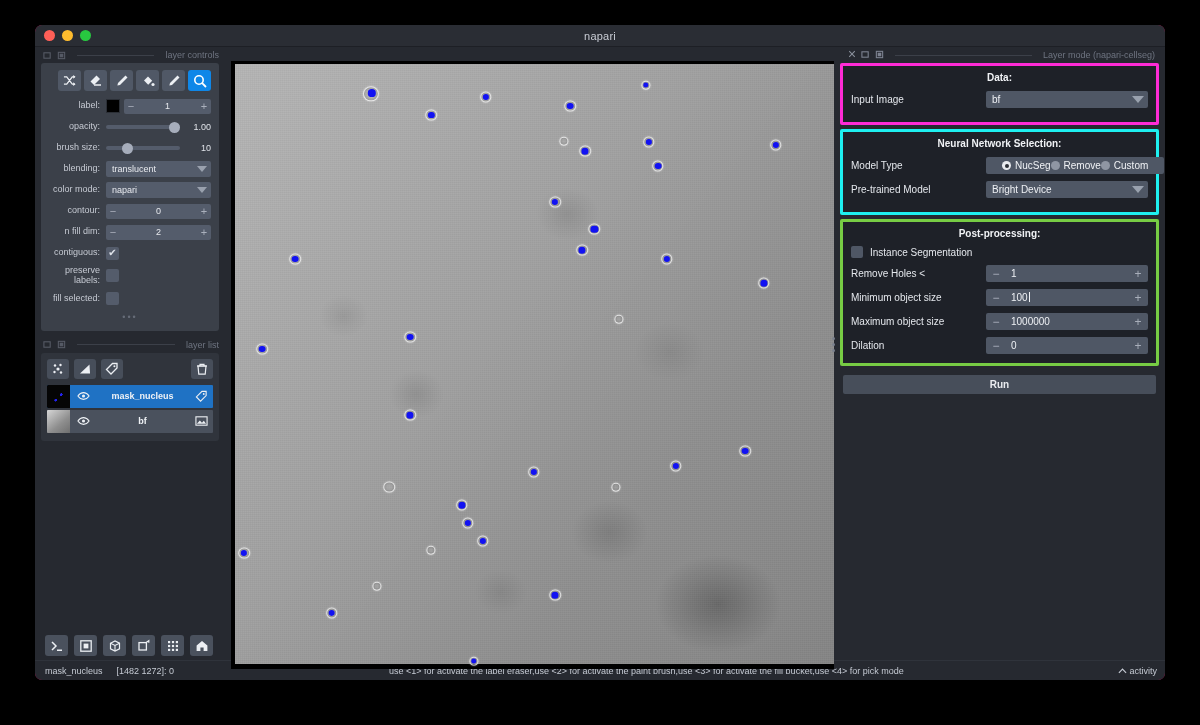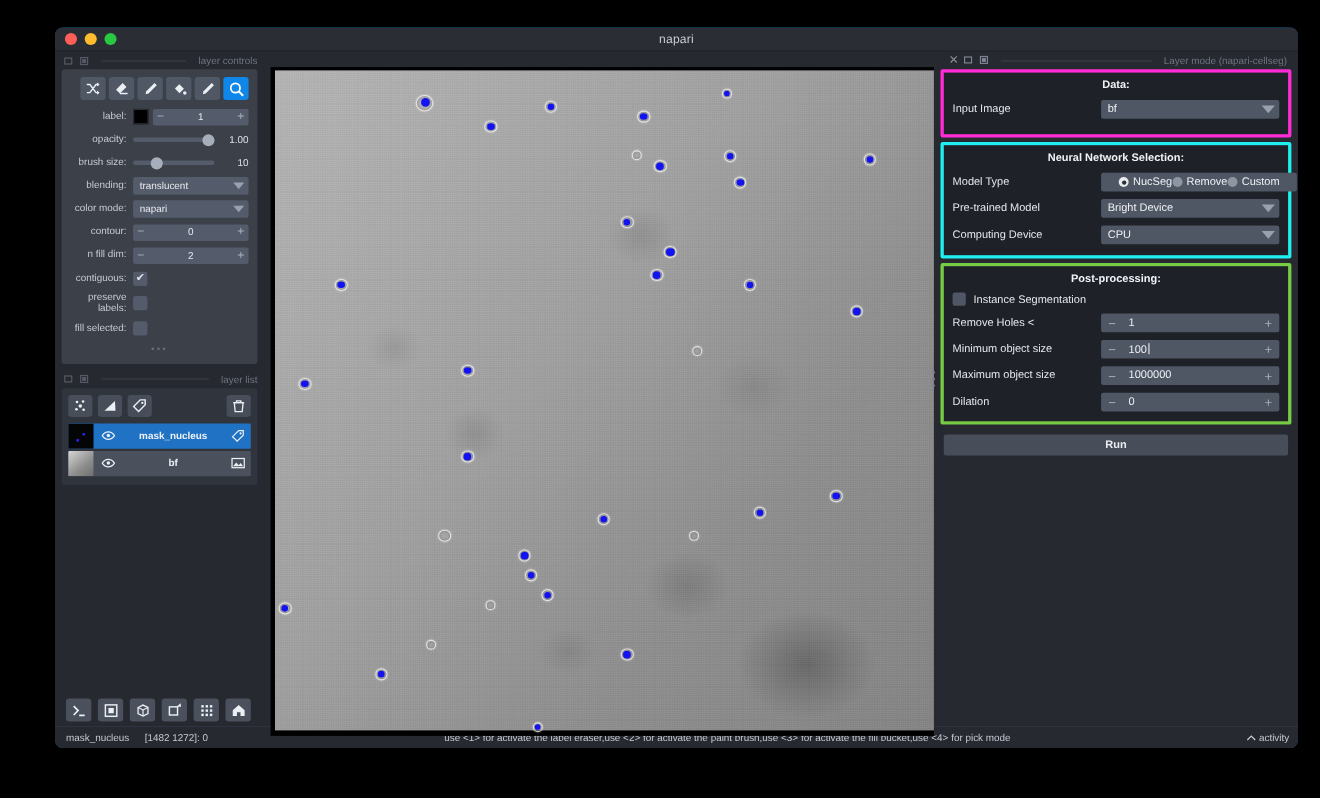--- a/index.html
+++ b/index.html
@@ -5,23 +5,23 @@
   * { box-sizing: border-box; margin: 0; padding: 0; }
   html, body {
     width: 1200px; height: 725px;
     background: #000;
     font-family: "Liberation Sans", sans-serif;
     overflow: hidden;
   }
 
   
   #window {
-    position: absolute; left: 50px; top: 25px;
+    position: absolute; left: 35px; top: 25px;
     width: 1130px; height: 655px;
-    background: #0369a1;
+    background: #be185d;
     border-radius: 7px;
     overflow: hidden;
     display: flex; flex-direction: column;
   }
 
   
   #titlebar {
     height: 22px; flex: 0 0 22px;
     background: #2a2d34;
     position: relative;
@@ -755,27 +755,20 @@
           </div>
 
           <div class="g-row">
             <span class="g-label">Pre-trained Model</span>
             <div class="g-combo">
               <span>Bright Device</span>
               <span class="caret"></span>
             </div>
           </div>
 
-          <div class="g-row" style="margin-bottom:1px">
-            <span class="g-label">Computing Device</span>
-            <div class="g-combo">
-              <span>CPU</span>
-              <span class="caret"></span>
-            </div>
-          </div>
         </div>
       </div>
 
       <div class="group" style="background:#77cc44">
         <div class="group-inner">
           <div class="group-title">Post-processing:</div>
 
           <div class="g-check">
             <span class="box"></span>
             <span class="txt">Instance Segmentation</span>

